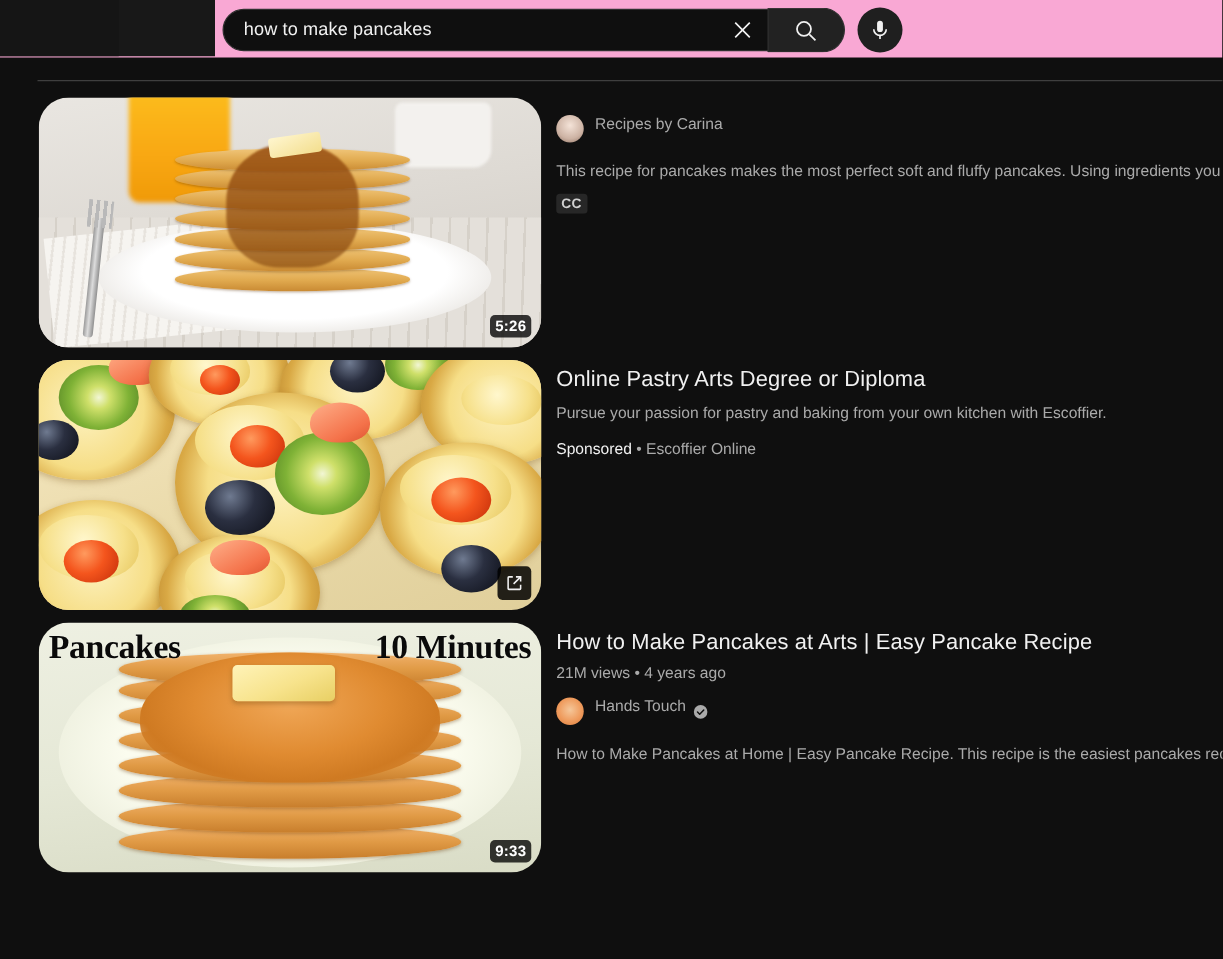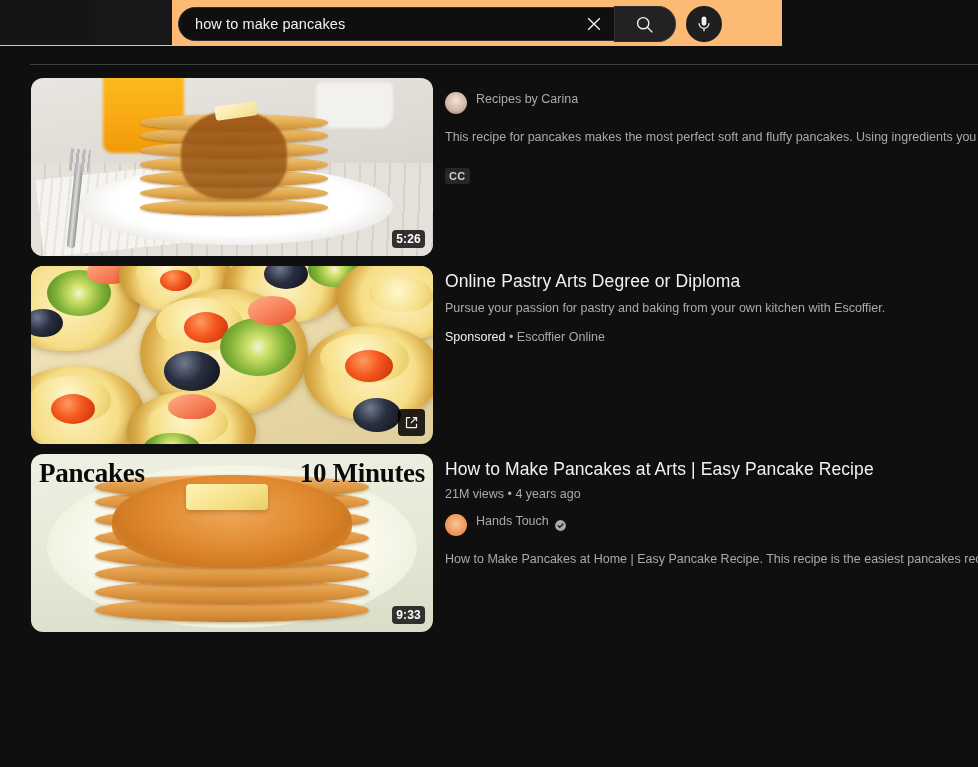--- a/index.html
+++ b/index.html
@@ -12,22 +12,22 @@
     background: #0f0f0f;
     font-family: "Liberation Sans", sans-serif;
     color: #f1f1f1;
     -webkit-font-smoothing: antialiased;
   }
 
   
   .masthead {
     position: relative;
     height: 46px;
-    width: 782px;
-    background: #fdba74;
+    width: 978px;
+    background: #f9a8d4;
     display: flex;
     align-items: center;
   }
   
   .masthead-leftband {
     position: absolute;
     left: 0; top: 0;
     width: 172px; height: 45px;
     background: #181818;
   }
@@ -121,22 +121,22 @@
   .result-row {
     display: flex;
     align-items: flex-start;
     padding-left: 31px;
     margin-bottom: 10px;
   }
 
   .thumb {
     position: relative;
     width: 402px;
-    height: 178px;
-    border-radius: 12px;
+    height: 200px;
+    border-radius: 24px;
     overflow: hidden;
     flex: 0 0 auto;
     cursor: pointer;
   }
 
   .duration {
     position: absolute;
     right: 8px;
     bottom: 8px;
     background: rgba(0,0,0,.78);
@@ -211,21 +211,21 @@
     align-items: center;
   }
   .vdesc {
     margin-top: 14px;
     font-size: 12.5px;
     color: #aaaaaa;
     line-height: 18px;
     white-space: nowrap;
   }
 
-  .badges { margin-top: 22px; display: flex; gap: 4px; }
+  .badges { margin-top: 9px; display: flex; gap: 4px; }
   .badge-cc {
     font-size: 11px;
     font-weight: 600;
     color: #d0d0d0;
     background: #272727;
     border-radius: 3px;
     padding: 2px 4px;
     line-height: 1.1;
     letter-spacing: .3px;
   }

